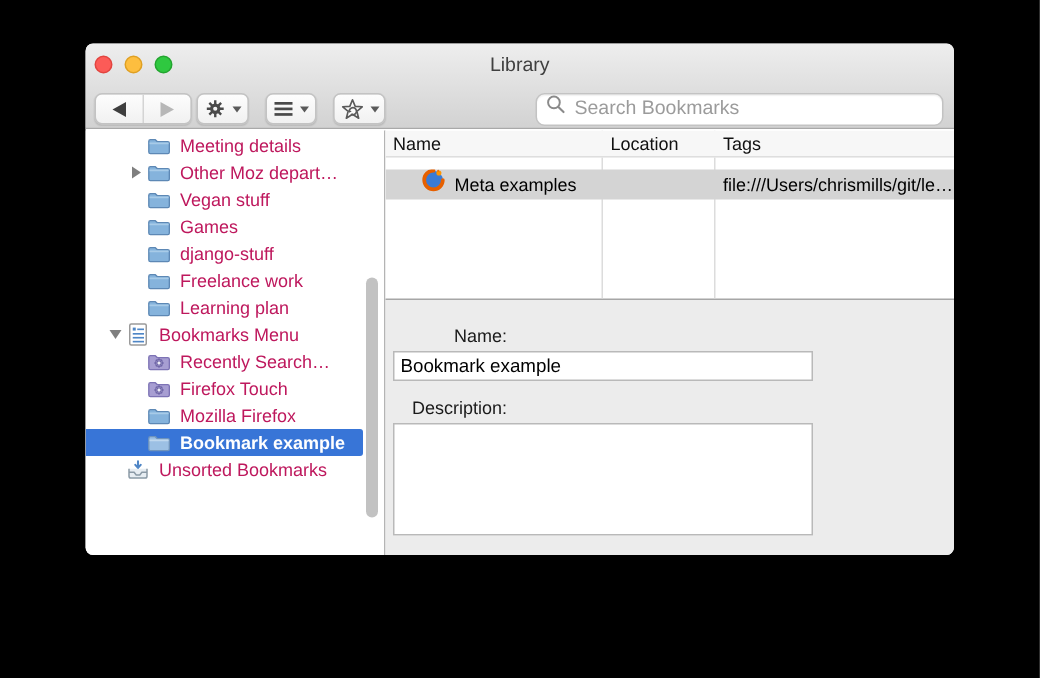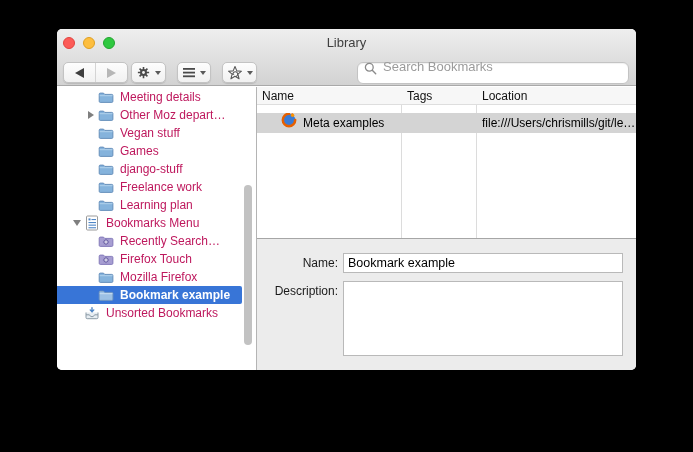--- a/index.html
+++ b/index.html
@@ -26,21 +26,21 @@
   .seg{left:6px;width:65px;display:flex;padding:0;}
   .seg .half{flex:1;display:flex;align-items:center;justify-content:center;height:100%;}
   .seg .half:first-child{border-right:1px solid #d4d4d4;}
   .arrow-left{width:0;height:0;border-top:5px solid transparent;border-bottom:5px solid transparent;border-right:9px solid #3e3e3e;}
   .arrow-right{width:0;height:0;border-top:5px solid transparent;border-bottom:5px solid transparent;border-left:9px solid #b7b7b7;}
   .chev{width:0;height:0;border-left:3.5px solid transparent;border-right:3.5px solid transparent;border-top:4.5px solid #5a5a5a;margin-left:4px;}
   .btn-gear{left:74px;width:35px;}
   .btn-views{left:120px;width:34px;}
   .btn-star{left:165px;width:35px;}
   .searchwrap{position:absolute;left:300px;top:7px;width:272px;height:22px;background:#fff;
-              border:1px solid #c3c3c3;border-radius:6px;display:flex;align-items:flex-end;padding:8px 6px;
+              border:1px solid #c3c3c3;border-radius:6px;display:flex;align-items:flex-start;padding:0 6px;
               box-shadow:inset 0 1px 1px rgba(0,0,0,.06);}
   .searchwrap input{border:none;outline:none;flex:1;font-size:13px;margin-left:4px;background:transparent;
                     font-family:"Liberation Sans","DejaVu Sans",sans-serif;color:#333;}
   .searchwrap input::placeholder{color:#9b9b9b;}
   
   .content{position:absolute;left:0;top:58px;right:0;bottom:0;display:flex;}
   .sidebar{position:relative;width:200px;background:#fff;border-right:1px solid #b4b4b4;
            padding-top:1px;overflow:hidden;}
   .srow{position:relative;height:18px;display:flex;align-items:center;font-size:12px;color:#be185d;
         margin-right:14px;border-radius:0 2px 2px 0;}
@@ -62,21 +62,21 @@
          background:#f7f7f7;border-bottom:1px solid #dedede;z-index:3;}
   .thead .hc{font-size:12px;line-height:18px;padding-left:6px;color:#111;white-space:nowrap;overflow:hidden;}
   .thead .hc:first-child{padding-left:5px;}
   .trow{position:relative;display:grid;grid-template-columns:144px 75px 1fr;height:20px;z-index:3;margin-top:8px;}
   .trow.inactive-sel{background:var(--inactive-selection,#d4d4d4);}
   .trow .cell{font-size:12px;line-height:20px;padding-left:6px;color:#000;white-space:nowrap;overflow:hidden;text-overflow:ellipsis;}
   .trow .namecell{display:flex;align-items:center;padding-left:24px;gap:6px;}
   .trow .namecell .lbl{white-space:nowrap;}
   
   .details{flex:1;background:#ececec;padding-top:14px;position:relative;}
-  .frow{display:flex;margin-bottom:8px;}
+  .frow{display:flex;margin-bottom:8px;flex-direction:column;}
   .frow .flabel{width:81px;text-align:right;font-size:12px;color:#1a1a1a;line-height:20px;flex:none;}
   .frow .fctrl{margin-left:5px;}
   .frow input[type=text]{width:280px;height:20px;border:1px solid #b9b9b9;background:#fff;font-size:12.5px;
         padding:0 4px;font-family:"Liberation Sans","DejaVu Sans",sans-serif;color:#000;}
   .frow textarea{width:280px;height:75px;border:1px solid #b9b9b9;background:#fff;resize:none;
         font-family:"Liberation Sans","DejaVu Sans",sans-serif;font-size:12.5px;padding:2px 4px;}
   .frow.desc .flabel{align-self:flex-start;}
 </style>
 </head>
 <body>
@@ -321,22 +321,22 @@
         <div class="sthumb"></div>
       </div>
 
       <div class="main">
 
         <div class="table">
           <div class="vline v1"></div>
           <div class="vline v2"></div>
           <div class="thead">
             <div class="hc">Name</div>
+            <div class="hc">Location</div>
             <div class="hc">Tags</div>
-            <div class="hc">Location</div>
           </div>
           <div class="trow inactive-sel">
             <div class="cell namecell">
               <span><svg width="16" height="16" viewBox="0 0 16 16">
                     <circle cx="8" cy="8" r="6.2" fill="#3a7bd5"></circle>
                     <path d="M8 1.8 a6.2 6.2 0 1 0 6.2 6.2" fill="none" stroke="#e66000" stroke-width="2.5" stroke-linecap="round"></path>
                     <circle cx="11.6" cy="3.3" r="1.7" fill="#ff9500"></circle>
                     <path d="M10.2 2.2 l1-1.3 .6 1.4 z" fill="#e66000"></path>
                   </svg></span>
               <span class="lbl">Meta examples</span>

